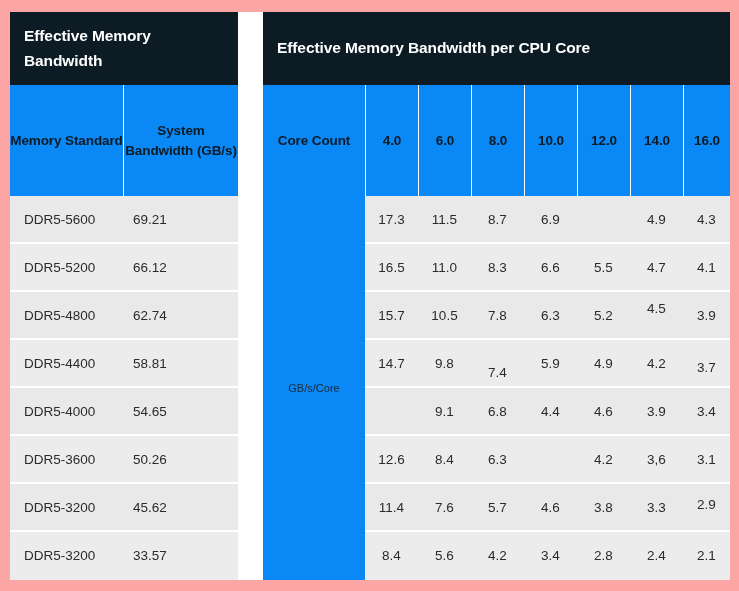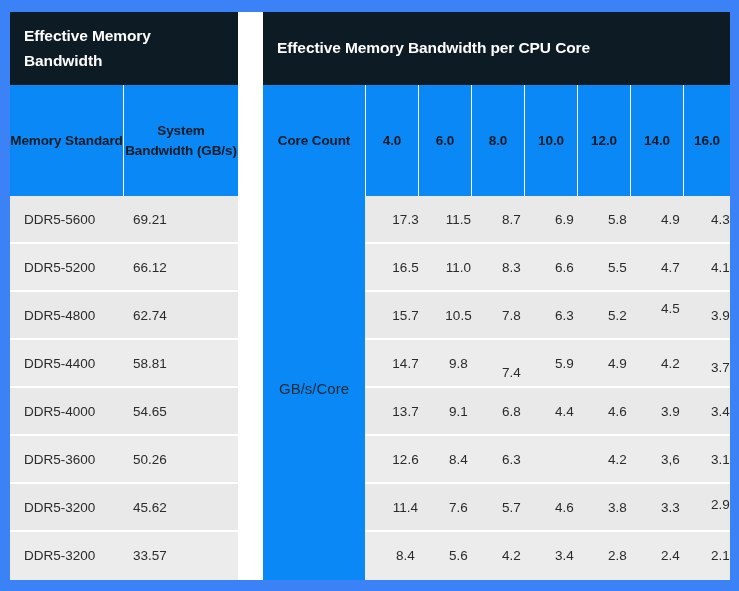--- a/index.html
+++ b/index.html
@@ -11,21 +11,21 @@
     width: 739px;
     height: 591px;
     font-family: "Liberation Sans", sans-serif;
     -webkit-font-smoothing: antialiased;
   }
   #canvas {
     position: relative;
     width: 739px;
     height: 591px;
     overflow: hidden;
-    background: #3b82f6;
+    background: #fca5a5;
   }
 
   
   .abs { position: absolute; box-sizing: border-box; }
 
   
   .title-band {
     background: #0c1b24;
     color: #ffffff;
     font-weight: bold;
@@ -52,21 +52,21 @@
     letter-spacing: -0.1px;
   }
   .col-head-sep {
     border-left: 1.5px solid #ffffff;
   }
 
   
   .unit-cell {
     background: #0a88f5;
     color: #1b2b33;
-    font-size: 15px;
+    font-size: 11px;
     display: flex;
     align-items: center;
     justify-content: center;
     text-align: center;
   }
 
   
   .data-row {
     background: #e9e9e9;
   }
@@ -77,21 +77,21 @@
     background: #ffffff;
   }
   .cell-text {
     color: #2b2b2b;
     font-size: 13.5px;
     display: flex;
     align-items: center;
     white-space: nowrap;
   }
   .cell-left { justify-content: flex-start; }
-  .cell-num  { justify-content: center; margin-left: 14px; }
+  .cell-num  { justify-content: center; }
 
   
   .gap-col {
     background: #ffffff;
   }
 </style>
 </head>
 <body>
 
 <div id="canvas">
@@ -159,21 +159,20 @@
   <div class="abs cell-text cell-left" style="left:24px; top:484px; width:100px; height:46px;">DDR5-3200</div>
   <div class="abs cell-text cell-left" style="left:133px; top:484px; width:100px; height:46px;">45.62</div>
 
   <div class="abs cell-text cell-left" style="left:24px; top:532px; width:100px; height:46px;">DDR5-3200</div>
   <div class="abs cell-text cell-left" style="left:133px; top:532px; width:100px; height:46px;">33.57</div>
 
   <div class="abs cell-text cell-num" style="left:365px; top:196px; width:53px; height:46px;">17.3</div>
   <div class="abs cell-text cell-num" style="left:418px; top:196px; width:53px; height:46px;">11.5</div>
   <div class="abs cell-text cell-num" style="left:471px; top:196px; width:53px; height:46px;">8.7</div>
   <div class="abs cell-text cell-num" style="left:524px; top:196px; width:53px; height:46px;">6.9</div>
-  <div class="abs cell-text cell-num" style="left:577px; top:196px; width:53px; height:46px;">5.8</div>
   <div class="abs cell-text cell-num" style="left:630px; top:196px; width:53px; height:46px;">4.9</div>
   <div class="abs cell-text cell-num" style="left:683px; top:196px; width:47px; height:46px;">4.3</div>
 
   <div class="abs cell-text cell-num" style="left:365px; top:244px; width:53px; height:46px;">16.5</div>
   <div class="abs cell-text cell-num" style="left:418px; top:244px; width:53px; height:46px;">11.0</div>
   <div class="abs cell-text cell-num" style="left:471px; top:244px; width:53px; height:46px;">8.3</div>
   <div class="abs cell-text cell-num" style="left:524px; top:244px; width:53px; height:46px;">6.6</div>
   <div class="abs cell-text cell-num" style="left:577px; top:244px; width:53px; height:46px;">5.5</div>
   <div class="abs cell-text cell-num" style="left:630px; top:244px; width:53px; height:46px;">4.7</div>
   <div class="abs cell-text cell-num" style="left:683px; top:244px; width:47px; height:46px;">4.1</div>
@@ -187,21 +186,20 @@
   <div class="abs cell-text cell-num" style="left:683px; top:292px; width:47px; height:46px;">3.9</div>
 
   <div class="abs cell-text cell-num" style="left:365px; top:340px; width:53px; height:46px;">14.7</div>
   <div class="abs cell-text cell-num" style="left:418px; top:340px; width:53px; height:46px;">9.8</div>
   <div class="abs cell-text cell-num" style="left:471px; top:340px; width:53px; height:64px;">7.4</div>
   <div class="abs cell-text cell-num" style="left:524px; top:340px; width:53px; height:46px;">5.9</div>
   <div class="abs cell-text cell-num" style="left:577px; top:340px; width:53px; height:46px;">4.9</div>
   <div class="abs cell-text cell-num" style="left:630px; top:340px; width:53px; height:46px;">4.2</div>
   <div class="abs cell-text cell-num" style="left:683px; top:344px; width:47px; height:46px;">3.7</div>
 
-  <div class="abs cell-text cell-num" style="left:365px; top:388px; width:53px; height:46px;">13.7</div>
   <div class="abs cell-text cell-num" style="left:418px; top:388px; width:53px; height:46px;">9.1</div>
   <div class="abs cell-text cell-num" style="left:471px; top:388px; width:53px; height:46px;">6.8</div>
   <div class="abs cell-text cell-num" style="left:524px; top:388px; width:53px; height:46px;">4.4</div>
   <div class="abs cell-text cell-num" style="left:577px; top:388px; width:53px; height:46px;">4.6</div>
   <div class="abs cell-text cell-num" style="left:630px; top:388px; width:53px; height:46px;">3.9</div>
   <div class="abs cell-text cell-num" style="left:683px; top:388px; width:47px; height:46px;">3.4</div>
 
   <div class="abs cell-text cell-num" style="left:365px; top:436px; width:53px; height:46px;">12.6</div>
   <div class="abs cell-text cell-num" style="left:418px; top:436px; width:53px; height:46px;">8.4</div>
   <div class="abs cell-text cell-num" style="left:471px; top:436px; width:53px; height:46px;">6.3</div>

